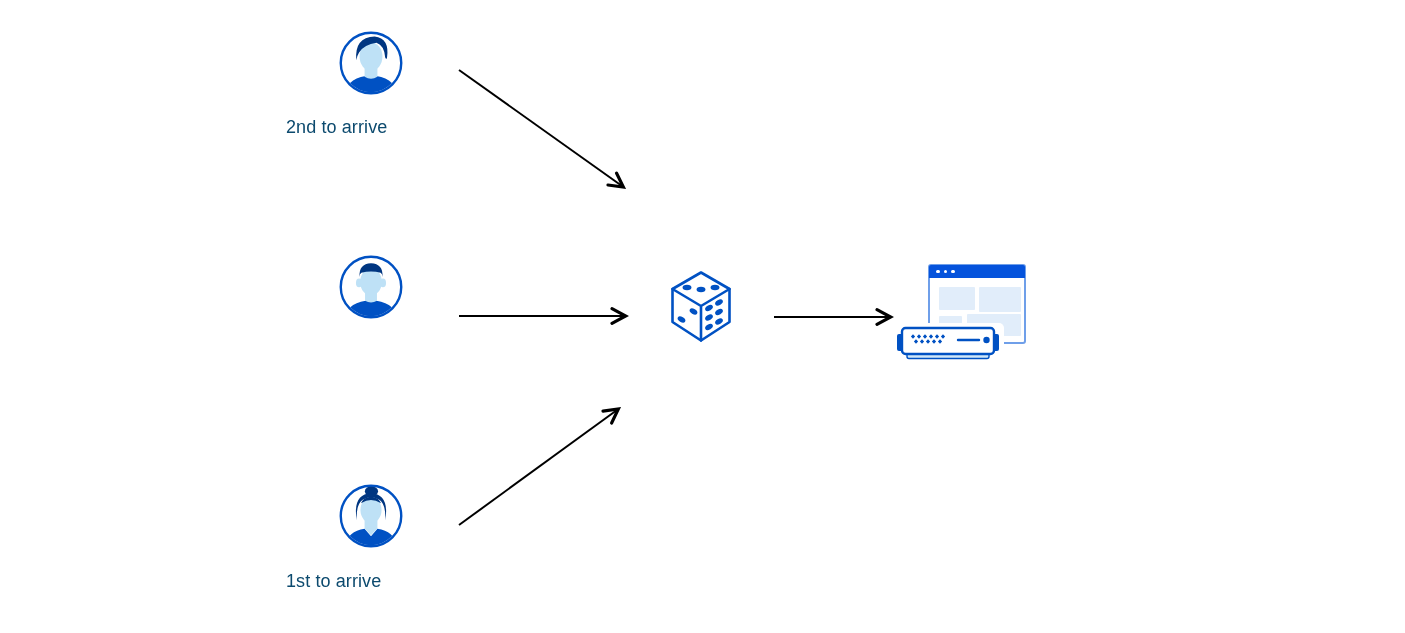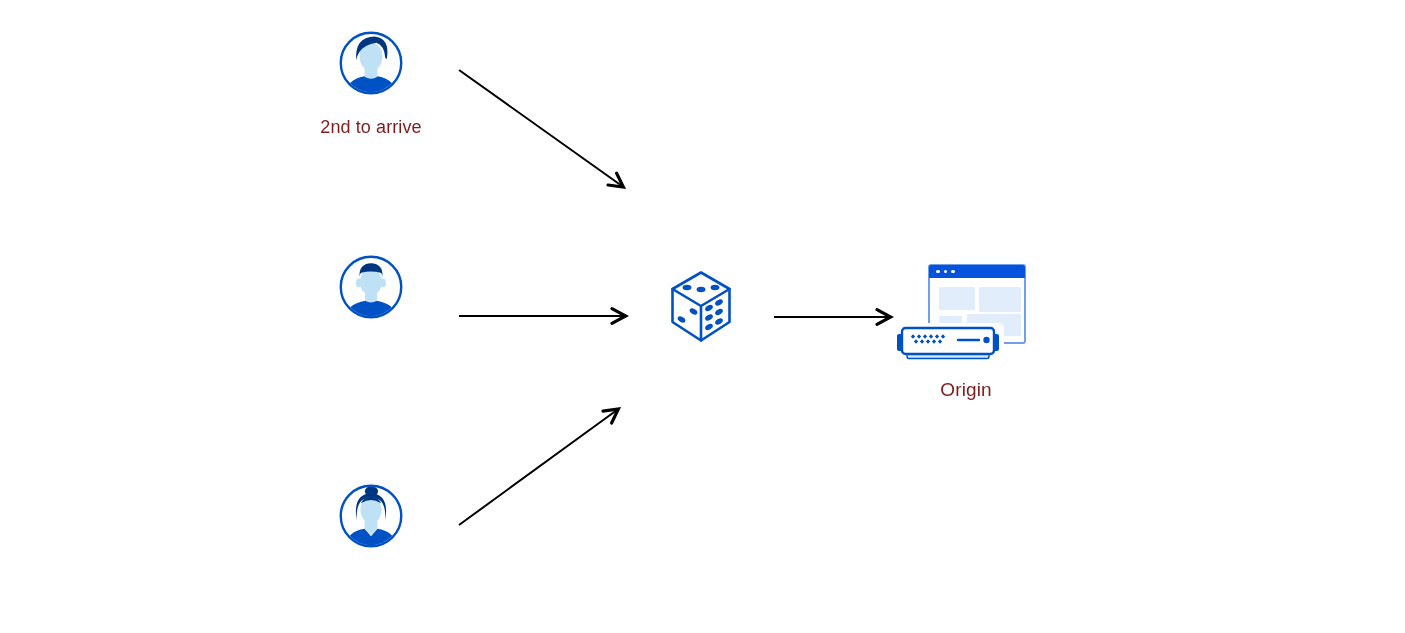--- a/index.html
+++ b/index.html
@@ -9,24 +9,24 @@
     width: 1405px;
     height: 633px;
     background: #ffffff;
     overflow: hidden;
     font-family: "Liberation Sans", sans-serif;
   }
   .abs { position: absolute; }
   .node-label {
     position: absolute;
     width: 170px;
-    text-align: center;
+    text-align: left;
     font-size: 18px;
     letter-spacing: .1px;
-    color: #7f1d1d;
+    color: #0c4a6e;
   }
   .arrow-layer {
     position: absolute;
     left: 0; top: 0;
     width: 1405px; height: 633px;
     pointer-events: none;
   }
   
   .browser-window {
     position: absolute;
@@ -119,20 +119,21 @@
     <circle cx="36" cy="36" r="33" fill="#ffffff" stroke="#0051c3" stroke-width="2.6"></circle>
     <g clip-path="url(#clipC)">
       <ellipse cx="36.5" cy="9" rx="7.2" ry="5.4" fill="#003681"></ellipse>
       <path d="M7 72 Q9 53 29 50 L36 58 L43 50 Q63 53 65 72 Z" fill="#0051c3"></path>
       <path d="M29 37 L29 49.5 L36 57 L43 49.5 L43 37 Z" fill="#bee1f6"></path>
       <path d="M20.5 41 Q15.5 12.5 36 11 Q56.5 12.5 51.5 41 Q52.5 24 45.5 18.5 Q41 15.5 36 15.5 Q31 15.5 26.5 18.5 Q19.5 24 20.5 41 Z" fill="#003681"></path>
       <ellipse cx="36" cy="29.5" rx="11.5" ry="14.2" fill="#bee1f6"></ellipse>
       <path d="M25 22 Q28 15.5 36 15 Q44 15.5 47 22 Q41 18.5 36 18.5 Q31 18.5 25 22 Z" fill="#003681"></path>
     </g>
   </svg>
+  <div class="node-label" style="left:286px;top:571px">1st to arrive</div>
 
   <svg class="abs" style="left:668px;top:269px" width="66" height="78" viewBox="0 0 66 78">
     <g stroke="#0051c3" stroke-width="2.6" stroke-linejoin="round" stroke-linecap="round">
       <polygon points="33,3.5 61.5,20 61.5,53 33,71.5 4.5,53 4.5,20" fill="#ffffff"></polygon>
       <path d="M4.5 20 L33 37 L61.5 20 M33 37 L33 71.5" fill="none"></path>
     </g>
     <g fill="#0051c3">
 
       <ellipse cx="19" cy="18.5" rx="4.4" ry="2.7"></ellipse>
       <ellipse cx="33" cy="20.5" rx="4.4" ry="2.7"></ellipse>
@@ -166,15 +167,14 @@
     <rect x="1" y="2" width="112" height="38" rx="5" fill="#ffffff"></rect>
     <rect x="6" y="13" width="9" height="17" rx="2" fill="#0051c3"></rect>
     <rect x="99" y="13" width="9" height="17" rx="2" fill="#0051c3"></rect>
     <rect x="16" y="28" width="82" height="9.5" rx="2" fill="#cfe7f9" stroke="#0051c3" stroke-width="1.4"></rect>
     <rect x="11" y="7" width="92" height="26" rx="3.5" fill="#ffffff" stroke="#0051c3" stroke-width="2.4"></rect>
     <path fill="#0051c3" d="M22 13.2L24.1 15.5L22 17.8L19.9 15.5ZM28 13.2L30.1 15.5L28 17.8L25.9 15.5ZM34 13.2L36.1 15.5L34 17.8L31.9 15.5ZM40 13.2L42.1 15.5L40 17.8L37.9 15.5ZM46 13.2L48.1 15.5L46 17.8L43.9 15.5ZM52 13.2L54.1 15.5L52 17.8L49.9 15.5ZM25 18.2L27.1 20.5L25 22.8L22.9 20.5ZM31 18.2L33.1 20.5L31 22.8L28.9 20.5ZM37 18.2L39.1 20.5L37 22.8L34.9 20.5ZM43 18.2L45.1 20.5L43 22.8L40.9 20.5ZM49 18.2L51.1 20.5L49 22.8L46.9 20.5Z"></path>
     <line x1="67" y1="19" x2="88" y2="19" stroke="#0051c3" stroke-width="2.4" stroke-linecap="round"></line>
     <circle cx="95.5" cy="19" r="3.2" fill="#0051c3"></circle>
   </svg>
 
-  <div class="node-label" style="left:881px;top:379px;font-size:19px">Origin</div>
 
 </div>
 
 </body></html>

